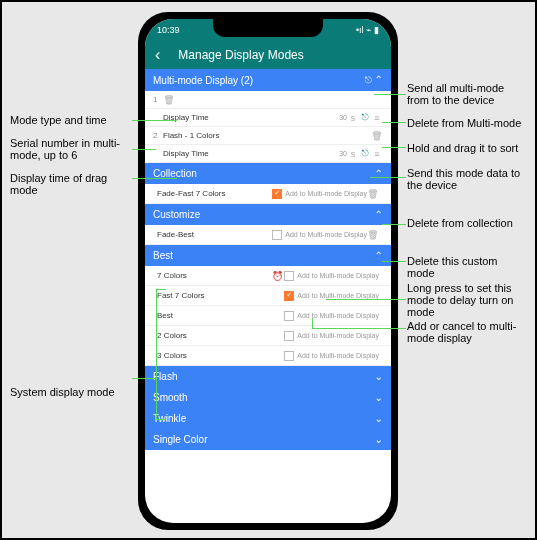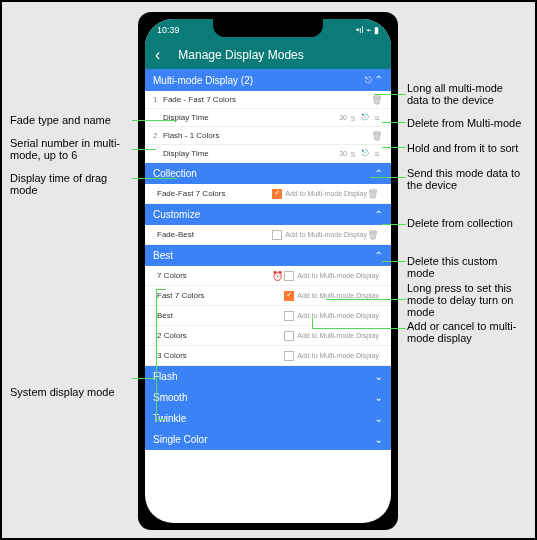--- a/index.html
+++ b/index.html
@@ -1,17 +1,17 @@
 <!DOCTYPE html>
 <html><head>
 <meta charset="utf-8">
 <style>
 *{box-sizing:border-box;margin:0;padding:0;font-family:-apple-system,Helvetica,Arial,sans-serif}
 body{background:#e8e8e8;width:537px;height:540px;position:relative;overflow:hidden;border:2px solid #000}
-.phone{position:absolute;left:136px;top:10px;width:260px;height:518px;background:#000;border-radius:13px;padding:7px}
+.phone{position:absolute;left:136px;top:10px;width:260px;height:518px;background:#000;border-radius:30px;padding:7px}
 .screen{width:100%;height:100%;background:#fff;border-radius:28px;overflow:hidden;position:relative}
 .notch{position:absolute;top:0;left:50%;transform:translateX(-50%);width:110px;height:18px;background:#000;border-radius:0 0 12px 12px;z-index:10}
 .status{height:22px;background:#0b7b78;color:#fff;font-size:9px;display:flex;align-items:center;justify-content:space-between;padding:0 12px}
 .status .r{display:flex;gap:2px;align-items:center}
 .header{height:28px;background:#0b7b78;color:#fff;display:flex;align-items:center;padding:0 10px;font-size:12px}
 .header .back{font-size:16px;margin-right:18px}
 .section-h{background:#3b82f6;color:#fff;font-size:10px;padding:5px 8px;display:flex;align-items:flex-end;justify-content:space-between}
 .section-h .chev{font-size:10px}
 .row{display:flex;align-items:center;padding:4px 12px;font-size:8px;color:#333;border-bottom:1px solid #eee;min-height:20px;background:#fff}
 .row.tight{min-height:18px;padding:2px 8px}
@@ -47,21 +47,20 @@
     <div class="section-h">
       <span>Multi-mode Display (2)</span>
       <span>
         <span class="ic" style="color:#fff">⎋</span>
         <span class="chev">⌃</span>
       </span>
     </div>
 
     <div class="row tight">
       <span class="sn">1</span>
-      <span class="label">Fade - Fast 7 Colors</span>
       <span class="ic g">🗑</span>
     </div>
     <div class="row tight">
       <span class="sn"></span>
       <span class="label">Display Time</span>
       <span class="mini">30</span>
       <span class="ic g">s</span>
       <span class="ic">⎋</span>
       <span class="ic g">≡</span>
     </div>
@@ -145,28 +144,28 @@
       <span>Twinkle</span>
       <span class="chev">⌄</span>
     </div>
     <div class="section-h">
       <span>Single Color</span>
       <span class="chev">⌄</span>
     </div>
   </div>
 </div>
 
-<div class="ann l" style="top:112px">Fade type and name</div>
+<div class="ann l" style="top:112px">Mode type and time</div>
 <div class="ann l" style="top:135px">Serial number in multi-mode, up to 6</div>
 <div class="ann l" style="top:170px">Display time of drag mode</div>
 <div class="ann l" style="top:384px">System display mode</div>
 
-<div class="ann r" style="top:80px">Long all multi-mode data to the device</div>
+<div class="ann r" style="top:80px">Send all multi-mode from to the device</div>
 <div class="ann r" style="top:115px">Delete from Multi-mode</div>
-<div class="ann r" style="top:140px">Hold and from it to sort</div>
+<div class="ann r" style="top:140px">Hold and drag it to sort</div>
 <div class="ann r" style="top:165px">Send this mode data to the device</div>
 <div class="ann r" style="top:215px">Delete from collection</div>
 <div class="ann r" style="top:253px">Delete this custom mode</div>
 <div class="ann r" style="top:280px">Long press to set this mode to delay turn on mode</div>
 <div class="ann r" style="top:318px">Add or cancel to multi-mode display</div>
 
 <div class="line" style="left:130px;top:118px;width:45px"></div>
 <div class="line" style="left:130px;top:147px;width:24px"></div>
 <div class="line" style="left:130px;top:176px;width:45px"></div>
 <div class="line" style="left:130px;top:376px;width:24px"></div>

